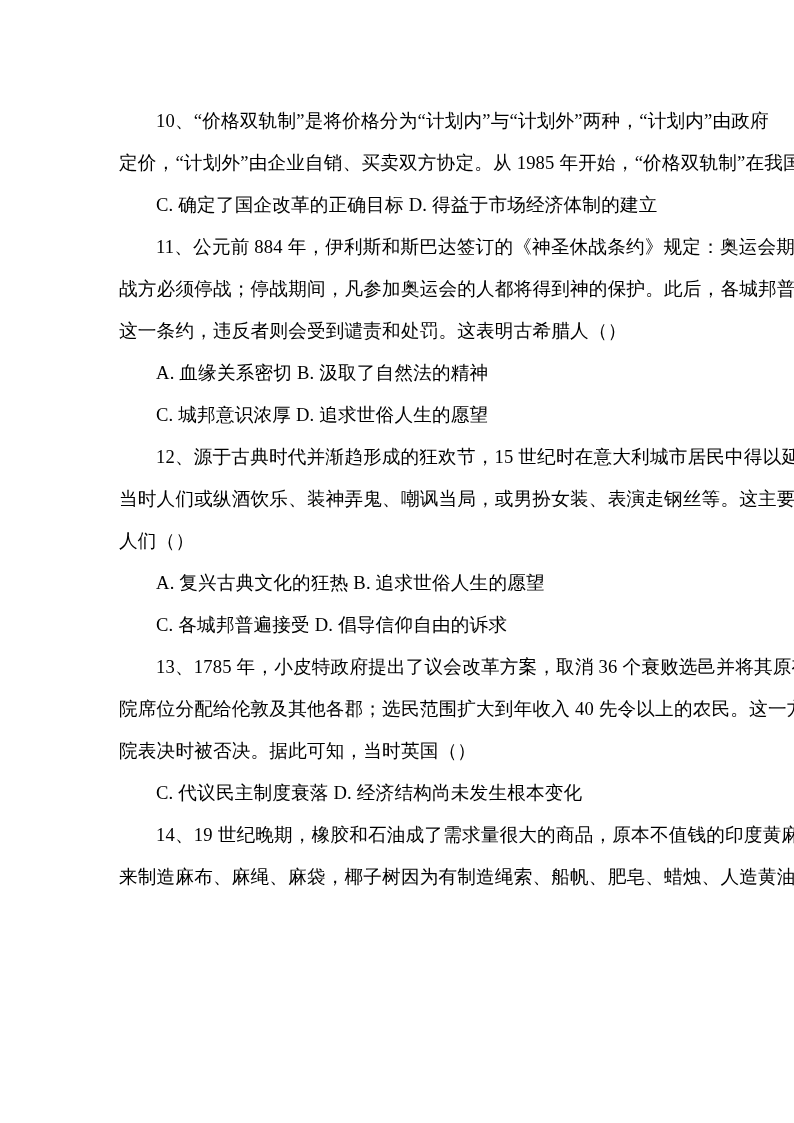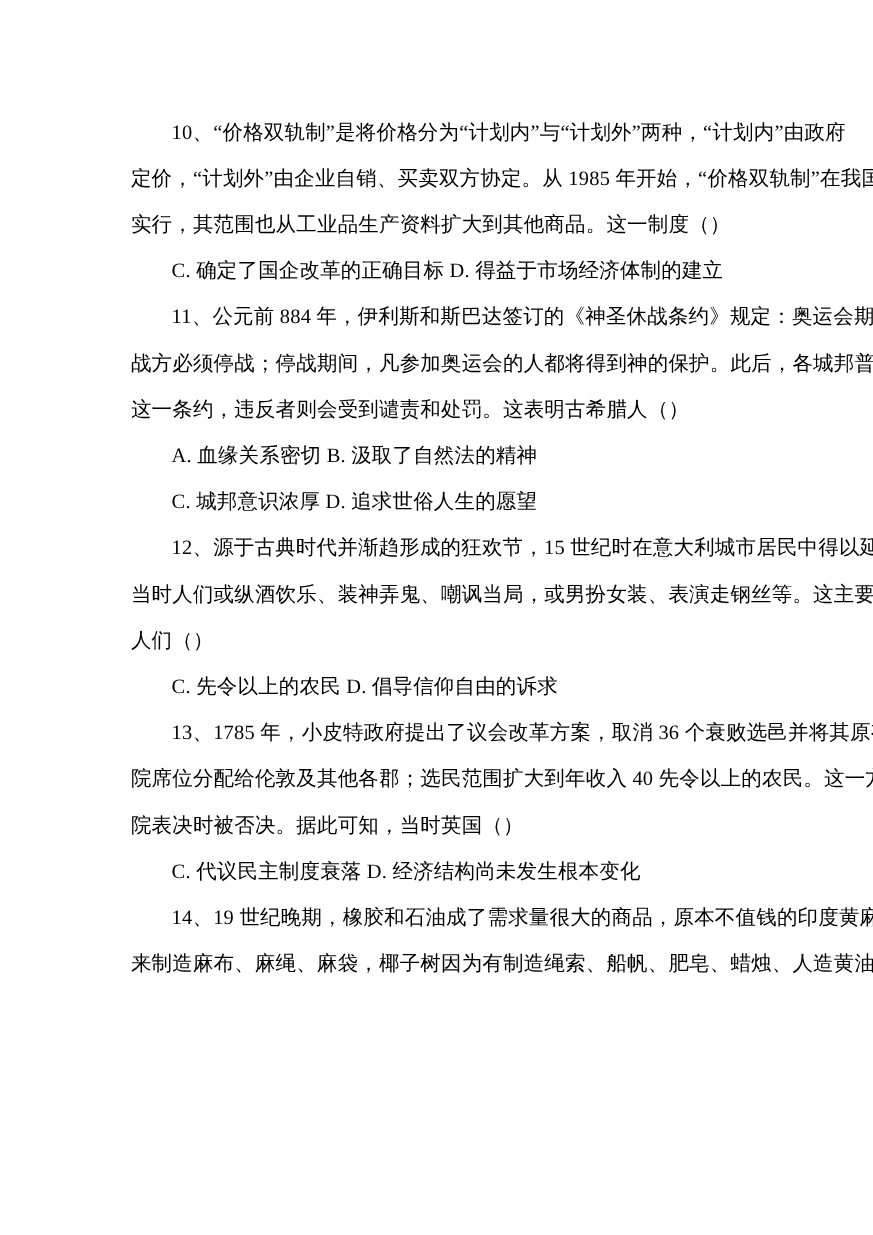--- a/index.html
+++ b/index.html
@@ -34,35 +34,35 @@
   }
 </style>
 </head>
 <body>
 
 <div class="page">
   <div class="content" id="questions-container">
       <div>
         <div class="line indent">10、“价格双轨制”是将价格分为“计划内”与“计划外”两种，“计划内”由政府</div>
         <div class="line">定价，“计划外”由企业自销、买卖双方协定。从 1985 年开始，“价格双轨制”在我国逐步</div>
-        <div class="line">实行，其范围也从工业品生产资料扩大到其他商品。这一制度（）</div>
         <div class="line indent">C. 确定了国企改革的正确目标 D. 得益于市场经济体制的建立</div>
       </div>
       <div>
         <div class="line indent">11、公元前 884 年，伊利斯和斯巴达签订的《神圣休战条约》规定：奥运会期间交</div>
         <div class="line">战方必须停战；停战期间，凡参加奥运会的人都将得到神的保护。此后，各城邦普遍接受</div>
         <div class="line">这一条约，违反者则会受到谴责和处罚。这表明古希腊人（）</div>
         <div class="line indent">A. 血缘关系密切 B. 汲取了自然法的精神</div>
         <div class="line indent">C. 城邦意识浓厚 D. 追求世俗人生的愿望</div>
       </div>
       <div>
         <div class="line indent">12、源于古典时代并渐趋形成的狂欢节，15 世纪时在意大利城市居民中得以延伸，</div>
         <div class="line">当时人们或纵酒饮乐、装神弄鬼、嘲讽当局，或男扮女装、表演走钢丝等。这主要反映了</div>
         <div class="line">人们（）</div>
-        <div class="line indent">C. 先令以上的农民 D. 倡导信仰自由的诉求</div>
+        <div class="line indent">A. 复兴古典文化的狂热 B. 追求世俗人生的愿望</div>
+        <div class="line indent">C. 各城邦普遍接受 D. 倡导信仰自由的诉求</div>
       </div>
       <div>
         <div class="line indent">13、1785 年，小皮特政府提出了议会改革方案，取消 36 个衰败选邑并将其原有的下</div>
         <div class="line">院席位分配给伦敦及其他各郡；选民范围扩大到年收入 40 先令以上的农民。这一方案在下</div>
         <div class="line">院表决时被否决。据此可知，当时英国（）</div>
         <div class="line indent">C. 代议民主制度衰落 D. 经济结构尚未发生根本变化</div>
       </div>
       <div>
         <div class="line indent">14、19 世纪晚期，橡胶和石油成了需求量很大的商品，原本不值钱的印度黄麻被用</div>
         <div class="line">来制造麻布、麻绳、麻袋，椰子树因为有制造绳索、船帆、肥皂、蜡烛、人造黄油等用途</div>

